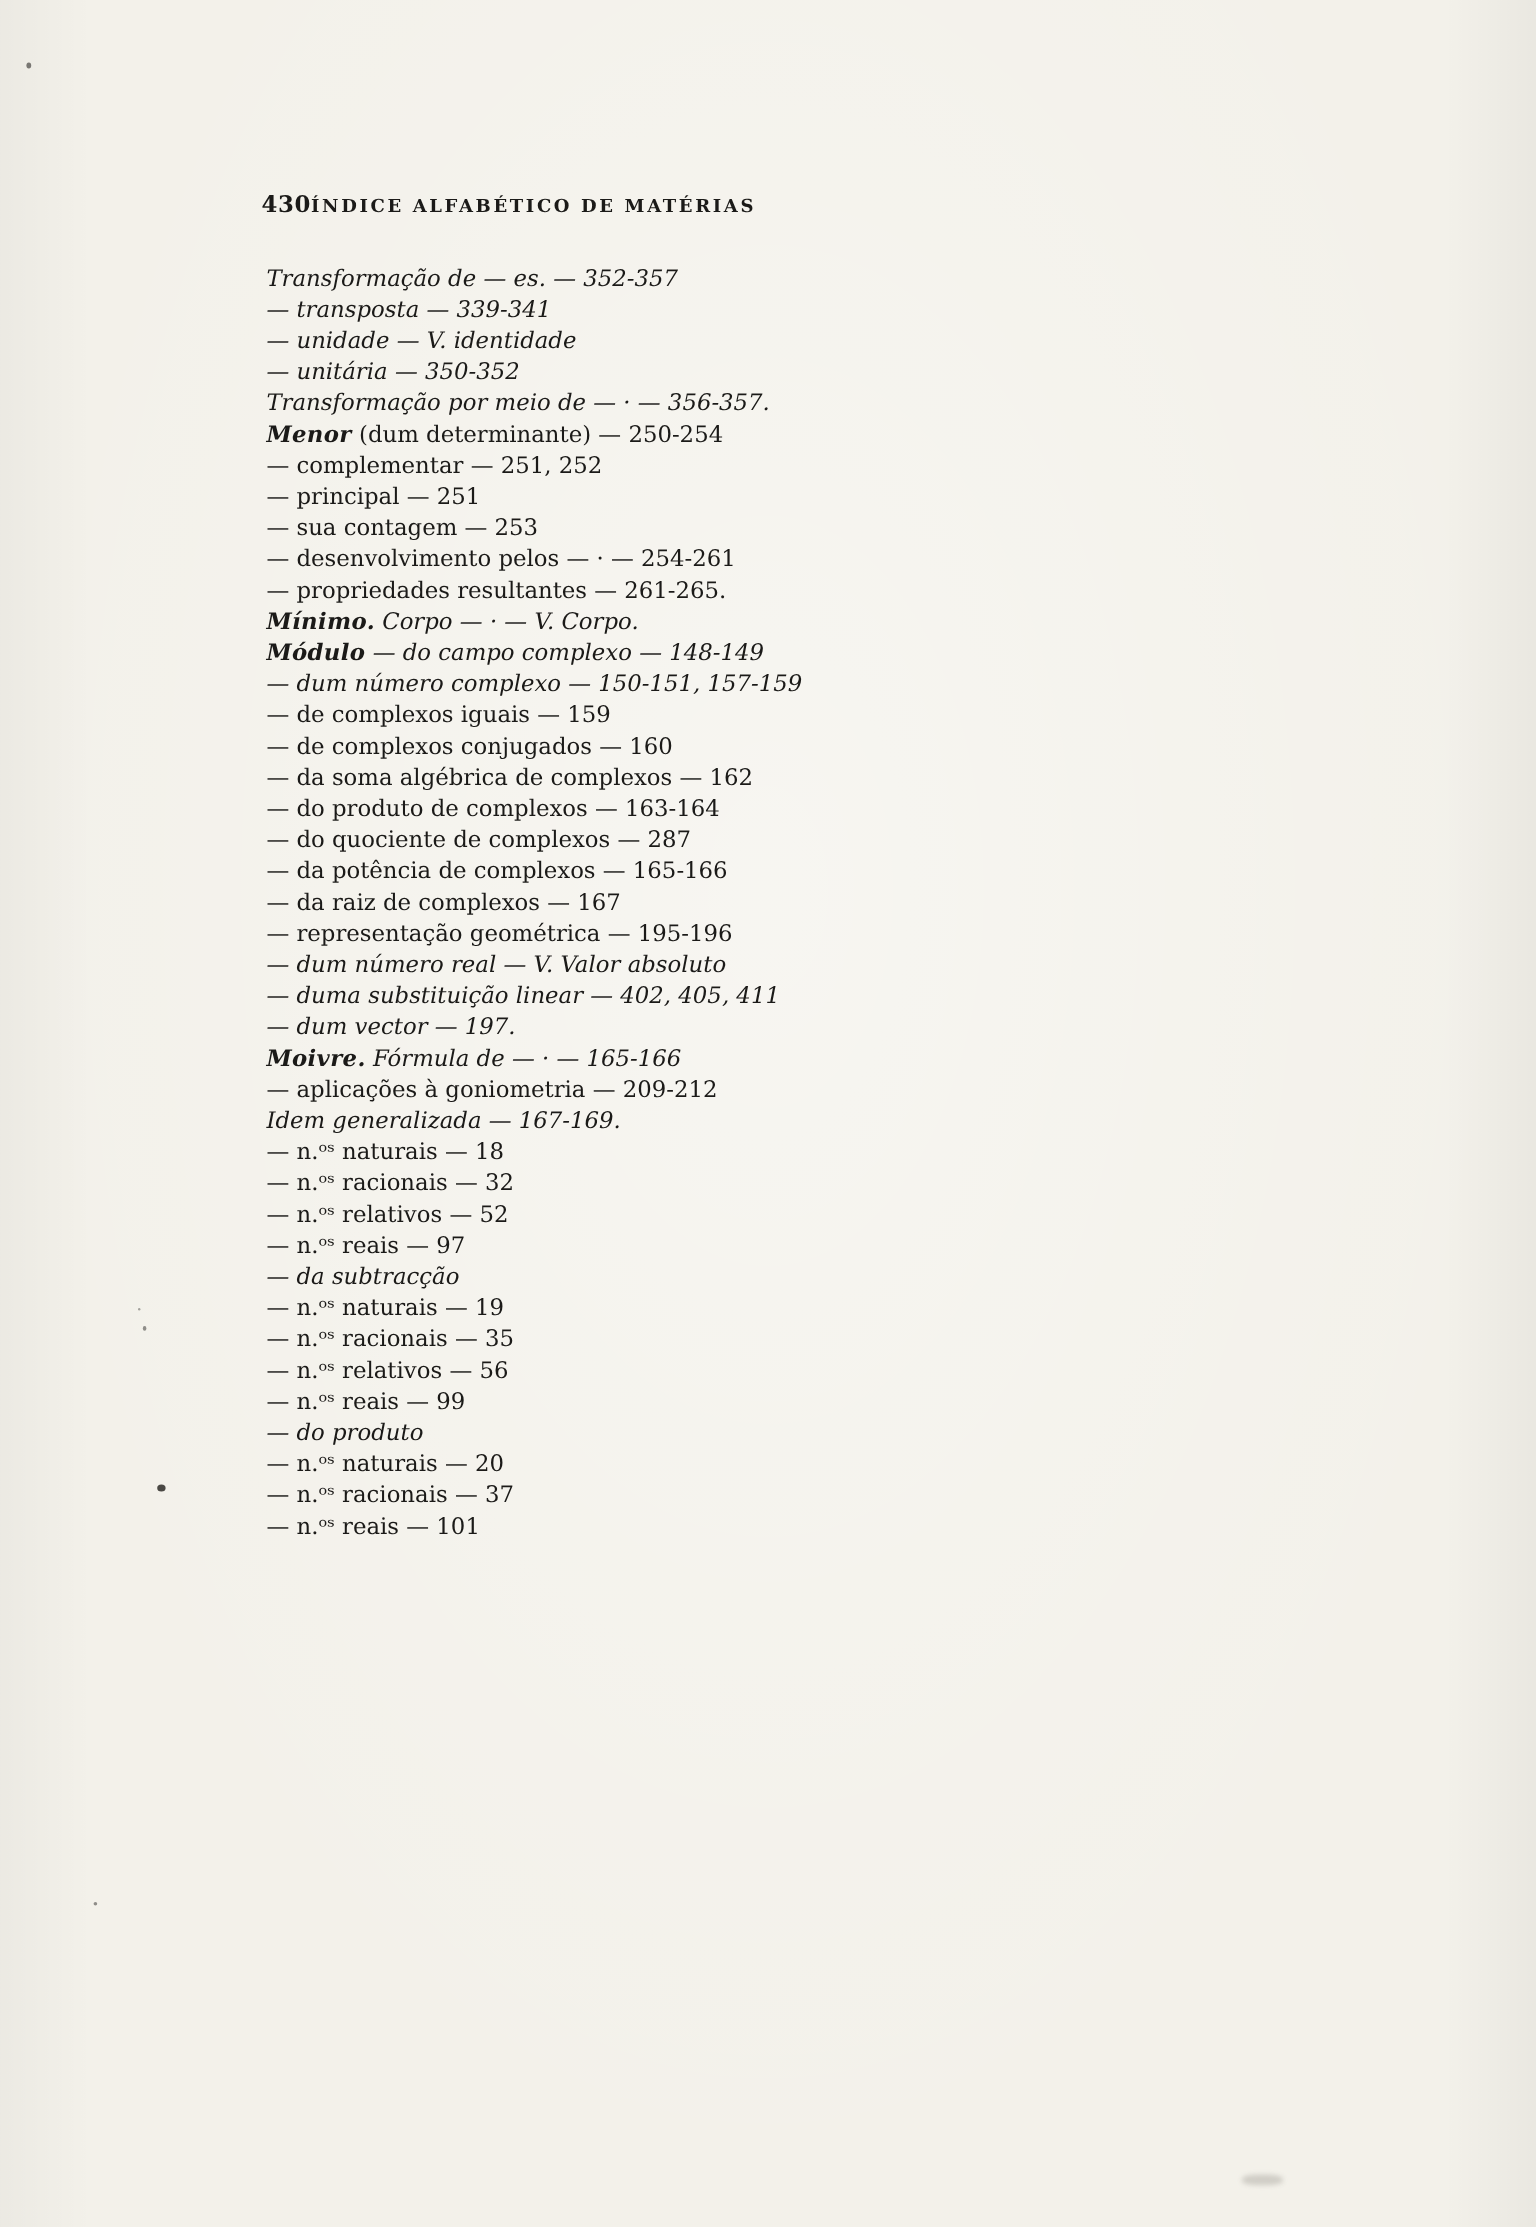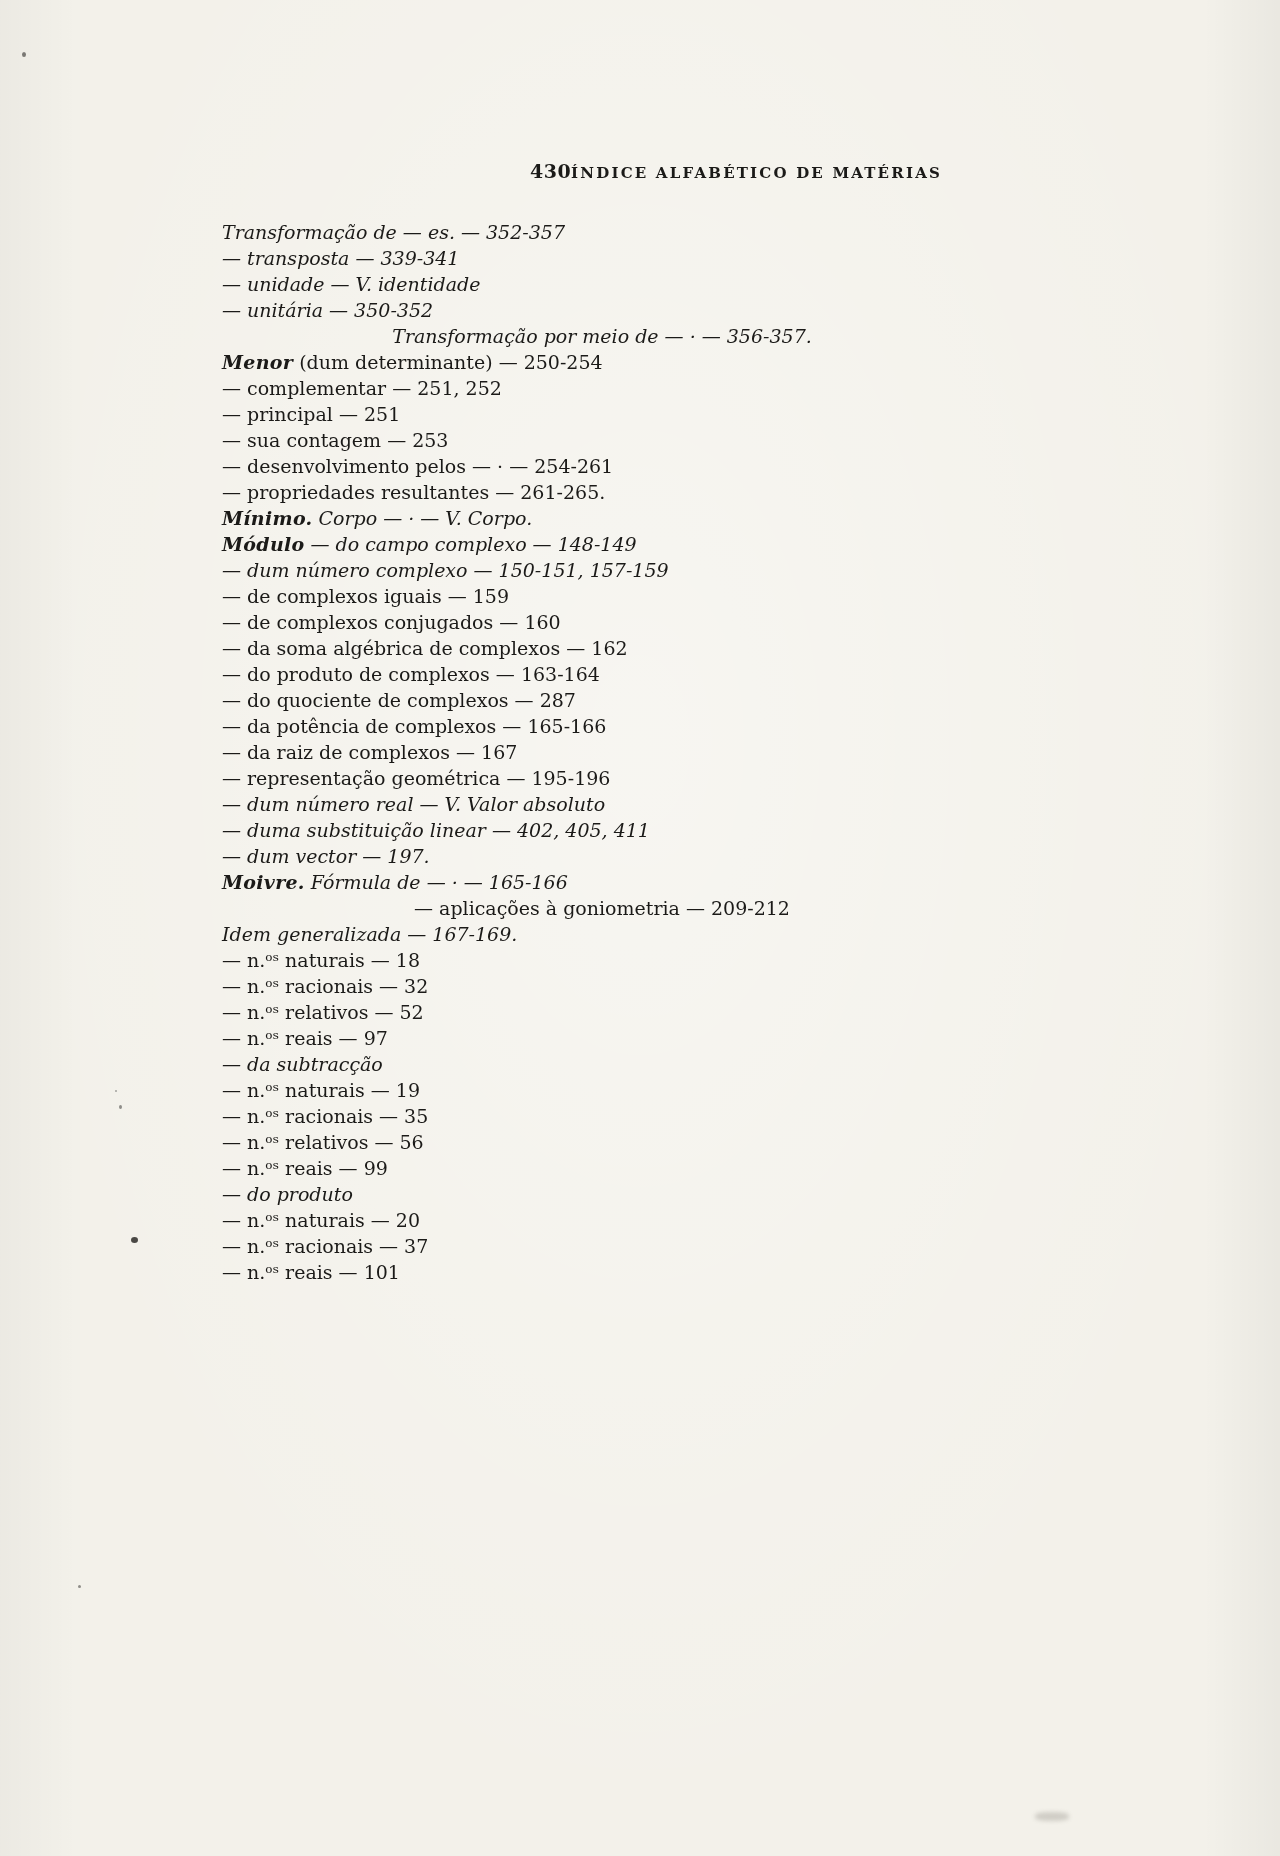--- a/index.html
+++ b/index.html
@@ -12,35 +12,35 @@
     overflow:hidden;
   }
   .page {
     position:absolute; inset:0;
     background:
       radial-gradient(ellipse at 50% 40%, rgba(255,255,255,0.35), rgba(0,0,0,0) 70%),
       linear-gradient(90deg, rgba(0,0,0,0.03), rgba(0,0,0,0) 6%, rgba(0,0,0,0) 94%, rgba(0,0,0,0.04));
   }
   .running-head {
     position:absolute; top:160px; left:218px; width:724px;
-    display:flex; justify-content:flex-end; align-items:baseline;
+    display:flex; justify-content:flex-start; align-items:baseline;
   }
   .page-number { font-size:19px; font-weight:bold; letter-spacing:0.5px; }
   .head-title { font-size:15px; font-weight:bold; letter-spacing:2.2px; }
   .content { position:absolute; top:219px; left:222px; width:760px; }
   p.line { margin:0; font-size:19px; line-height:26px; white-space:nowrap; }
   .it { font-style:italic; }
   .rm { font-style:normal; }
   .hw { font-weight:bold; font-style:italic; letter-spacing:0.3px;margin-top:26px; }
   .i0 { margin-left:0; }
   .i1 { margin-left:56px; }
   .i2 { margin-left:86px; }
   .i3 { margin-left:108px; }
   .i4 { margin-left:123px; }
-  .i5 { margin-left:146px;text-align:center; }
+  .i5 { margin-left:146px; }
   .i6 { margin-left:176px; }
   .gap  { margin-top:14px; }
   .gaps { margin-top:8px; }
   .speck { position:absolute; background:#2b2a27; border-radius:50%; }
   .smudge { position:absolute; background:#6a665e; filter:blur(2px); border-radius:40%; }
 </style>
 </head>
 <body>
 
 <div class="page">

